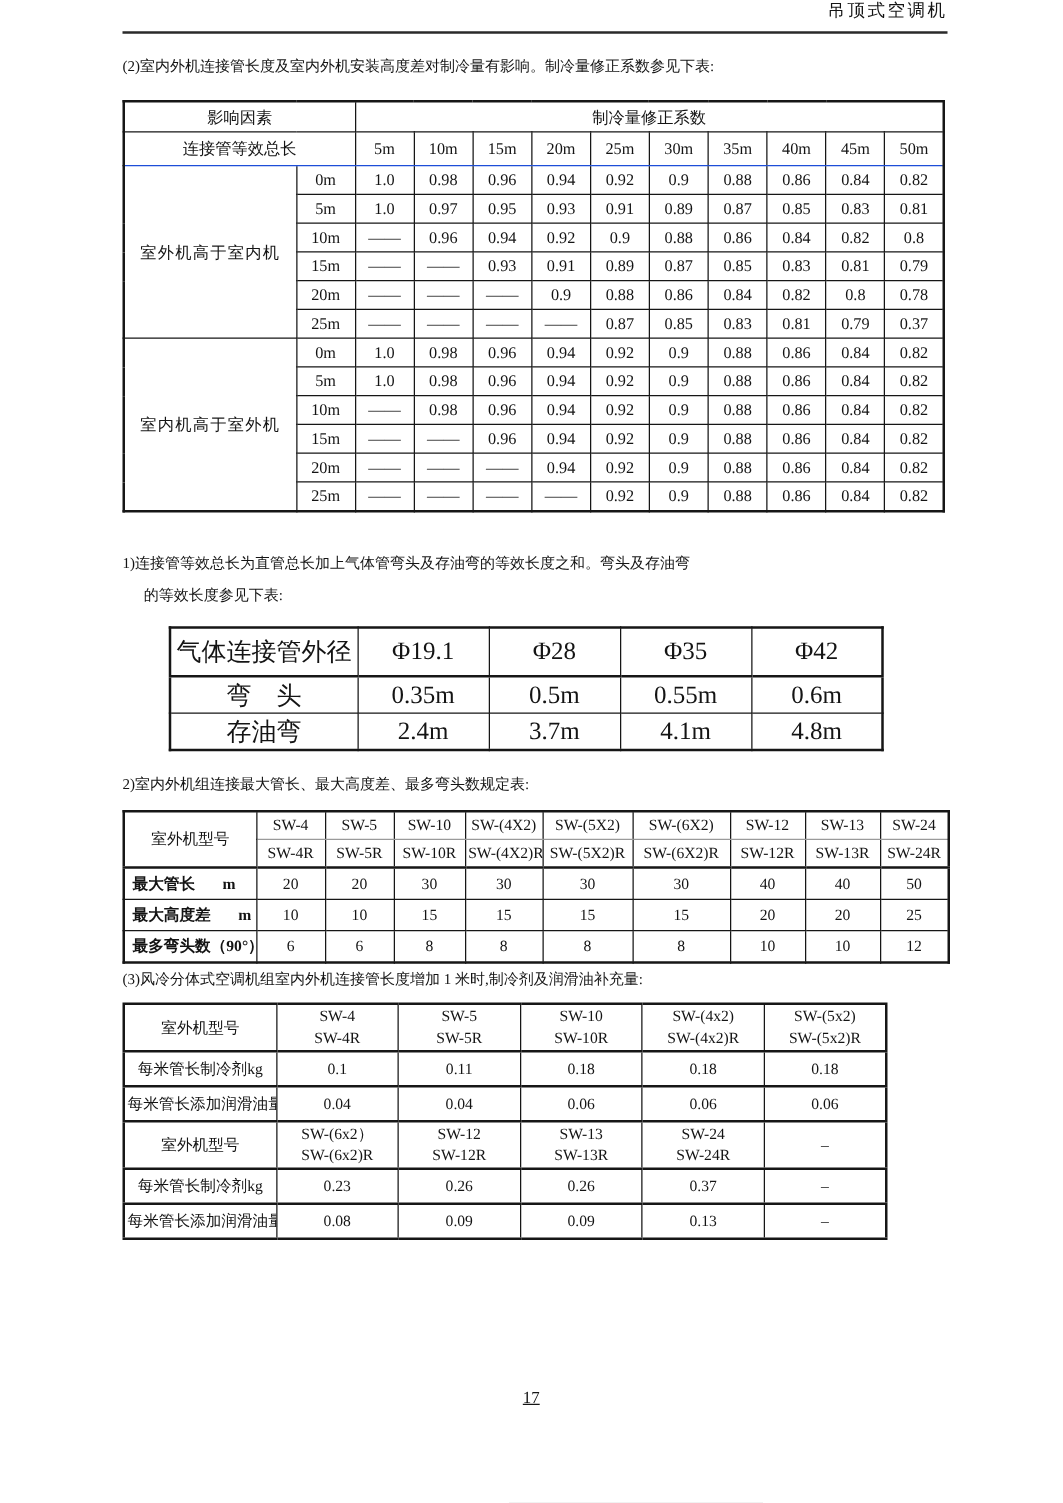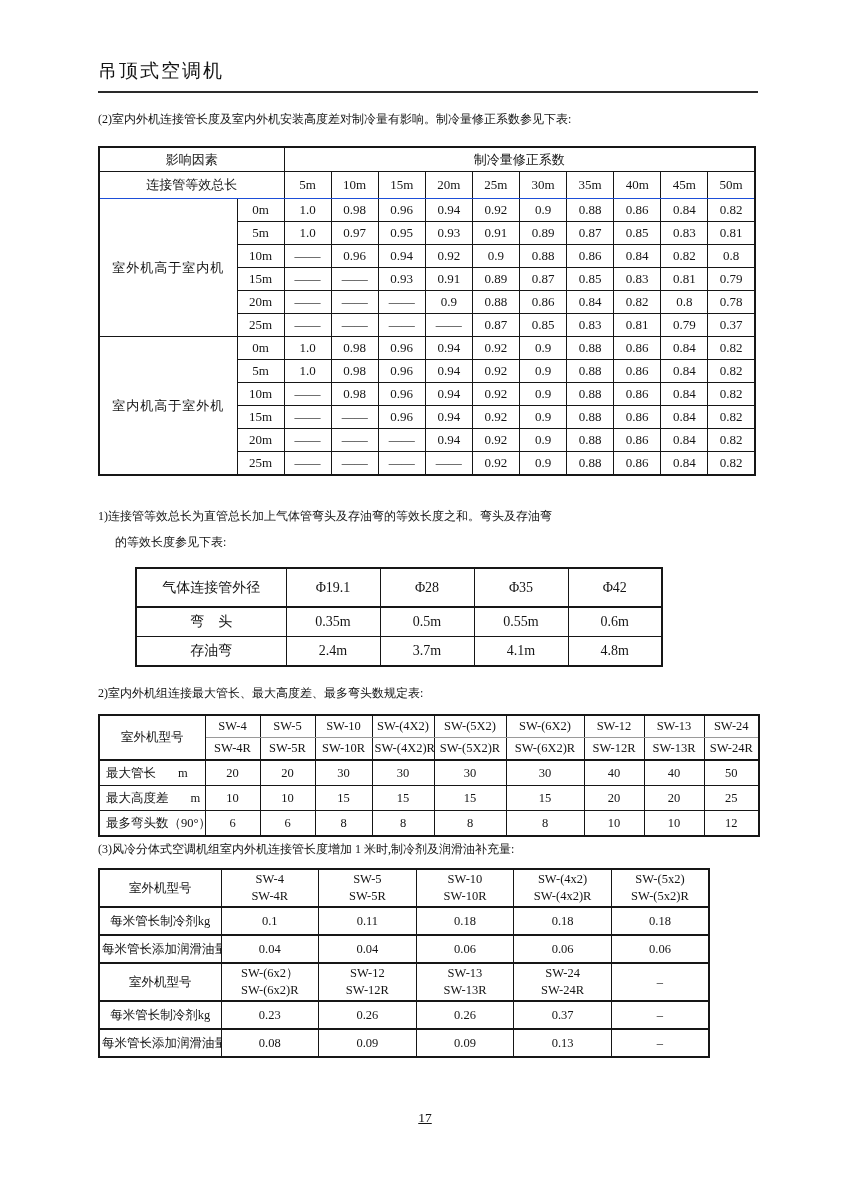--- a/index.html
+++ b/index.html
@@ -5,21 +5,21 @@
   html,body { margin:0; padding:0; background:#e8e8e8; }
   .page {
     position:relative; width:850px; height:1202px; margin:0 auto;
     background:#ffffff; color:#141414;
     font-family:"Liberation Serif","DejaVu Serif",serif;
     overflow:hidden;
   }
   .content { margin-left:98px; width:660px; }
 
   
-  .hdr-title { padding-top:58px; text-align:left; font-size:19px; letter-spacing:2px; }
+  .hdr-title { text-align:right; font-size:14px; letter-spacing:2px; }
   .hdr-rule  { margin-top:7px; border-bottom:2px solid #2a2a2a; }
 
   
   .para { margin:0; font-size:12px; line-height:24px; }
   .intro { margin-top:14px; }
   .note1 { margin-top:27px; line-height:26px; }
   .note1 .indent { padding-left:17px; }
   .note2 { margin-top:14px; }
   .note3 { }
 
@@ -29,31 +29,31 @@
   th,td { padding:0 2px; overflow:hidden; white-space:nowrap; }
 
   
   .t1 { margin-top:15px; width:658px; font-size:13px; border:2px solid #161616; }
   .t1 th,.t1 td { border:1px solid #161616; height:22px; }
   .t1 tr.hdr1 > * { height:23px; }
   .t1 tr.hdr2 > * { height:26px; border-bottom:1px solid #1d4ed8; }
   .t1 .grp { font-size:13px; letter-spacing:1px; }
 
   
-  .t2 { margin:12px 0 0 37px; width:528px; font-size:14px; border:2px solid #161616; }
+  .t2 { margin:12px 0 0 37px; width:572px; font-size:20px; border:2px solid #161616; }
   .t2 th,.t2 td { border:1px solid #161616; height:28px; }
   .t2 tr.hdr > * { height:37px; border-bottom:2px solid #161616; }
 
   
   .t3 { margin-top:9px; width:660px; font-size:12.5px; border:2px solid #161616; }
   .t3 th,.t3 td { border:1px solid #161616; height:24px; }
   .t3 tr.mtop > td { height:21px; border-bottom:1px solid #9a9a9a; }
   .t3 tr.mbot > td { height:21px; border-top:1px solid #9a9a9a; border-bottom:2px solid #161616; }
   .t3 .mhead { border-bottom:2px solid #161616; }
-  .t3 .rlab { text-align:left; padding-left:6px; }
+  .t3 .rlab { text-align:left; padding-left:6px;font-weight:bold; }
   .t3 .rlab .unit { margin-left:22px; }
 
   
   .t4 { margin-top:7px; width:612px; font-size:12.5px; border:2px solid #161616; }
   .t4 th,.t4 td { border:1px solid #161616; border-top-width:2px; border-bottom-width:2px; height:26px; }
   .t4 tr.model > * { height:36px; }
   .t4 .model-cell div { line-height:17px; }
 
   .pagenum { position:absolute; left:0; right:0; top:1110px; text-align:center; font-size:13.5px;text-decoration:underline; }
 </style>

